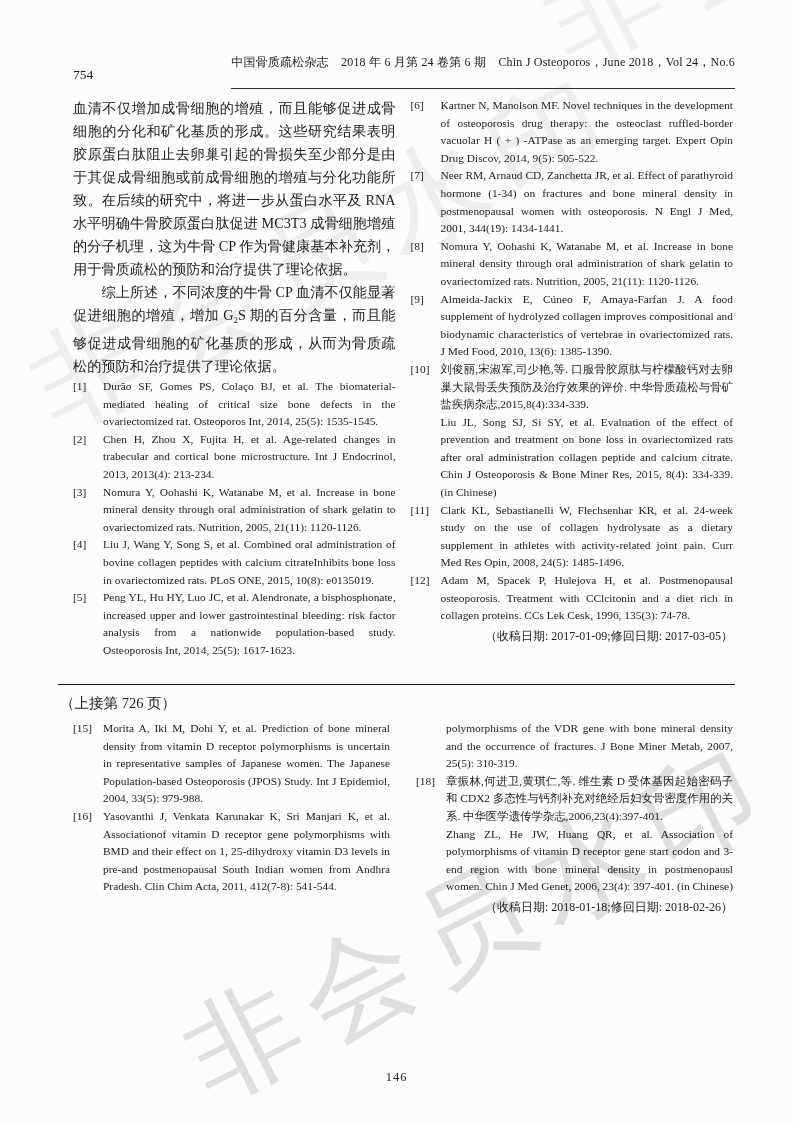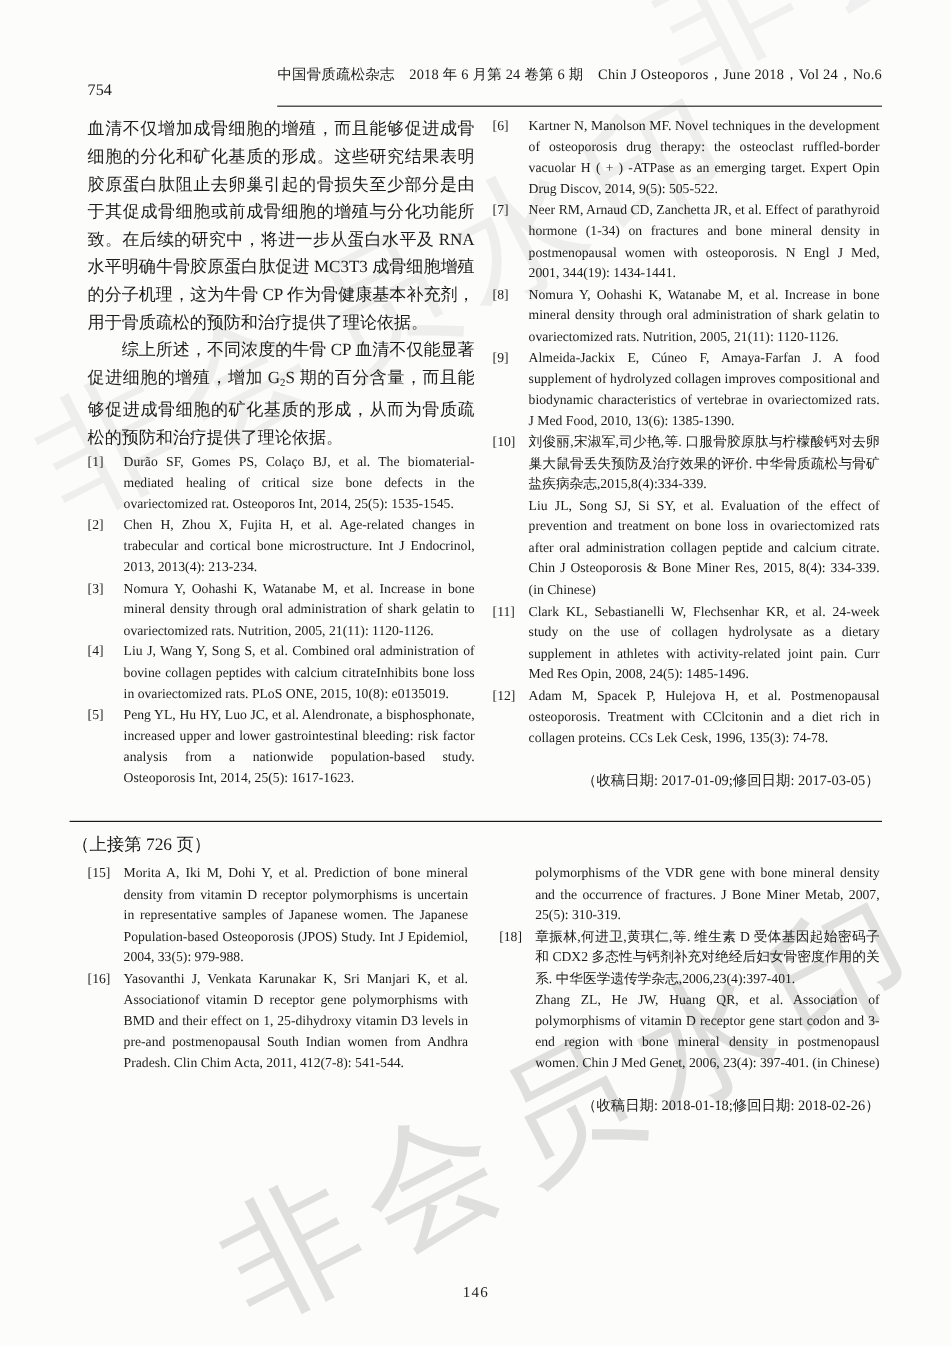--- a/index.html
+++ b/index.html
@@ -29,21 +29,21 @@
   
   .section1{position:absolute;z-index:1;top:97px;left:73px;width:660px;display:flex;gap:15px;}
   .col{flex:1;min-width:0;}
   .para{font-size:14.2px;line-height:23px;text-align:justify;}
   .indent{text-indent:2em;}
   .sub{font-size:9px;vertical-align:-3px;}
   .ref-heading{text-align:center;font-size:14px;font-weight:700;margin:8px 0 6px 0;}
   .ref-item{display:flex;font-size:11.4px;line-height:17.6px;}
   .ref-label{flex:0 0 30px;}
   .ref-text{flex:1;text-align:justify;}
-  .received{font-size:12px;line-height:18px;text-align:right;margin-top:16px;}
+  .received{font-size:12px;line-height:18px;text-align:right;margin-top:2px;}
   
   .divider{position:absolute;z-index:1;top:684px;left:58px;width:677px;border-top:1.6px solid #1a1a1a;}
   .section2{position:absolute;z-index:1;top:694px;left:73px;width:660px;}
   .cont-title{font-size:14.5px;margin:0 0 7px -13px;}
   .cont-cols{display:flex;gap:26px;}
   .footer{position:absolute;z-index:1;top:1070px;left:0;width:100%;text-align:center;font-size:12.5px;letter-spacing:1px;}
 </style>
 </head>
 <body>
 

